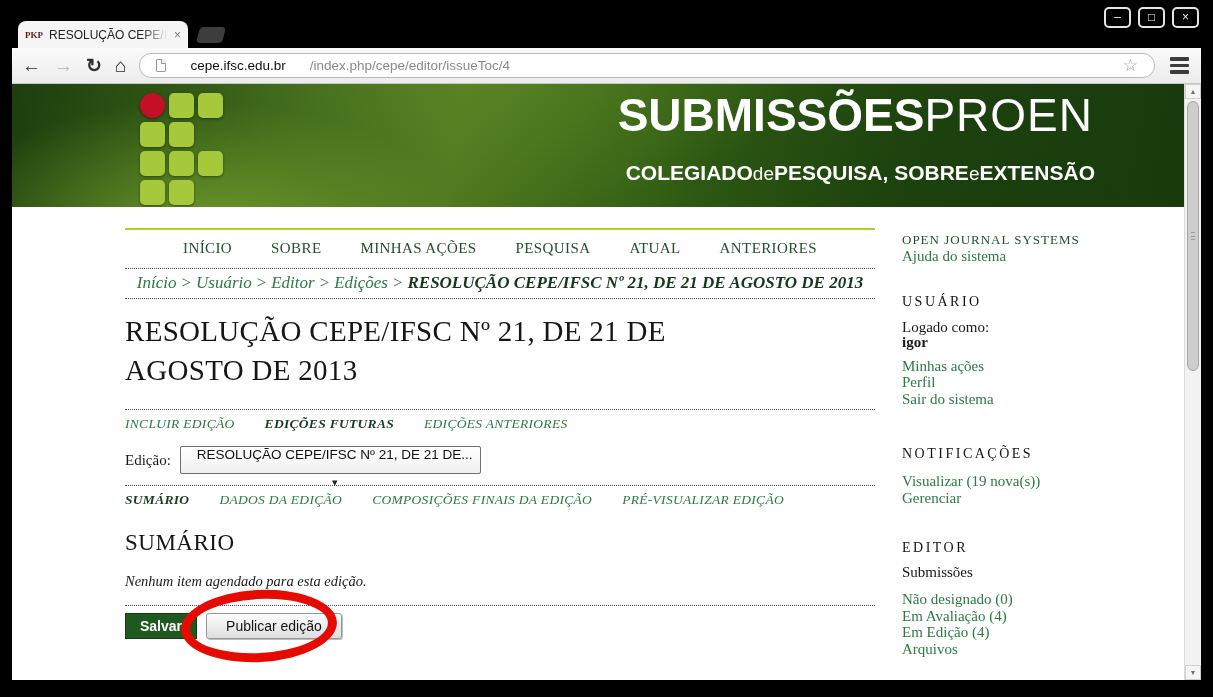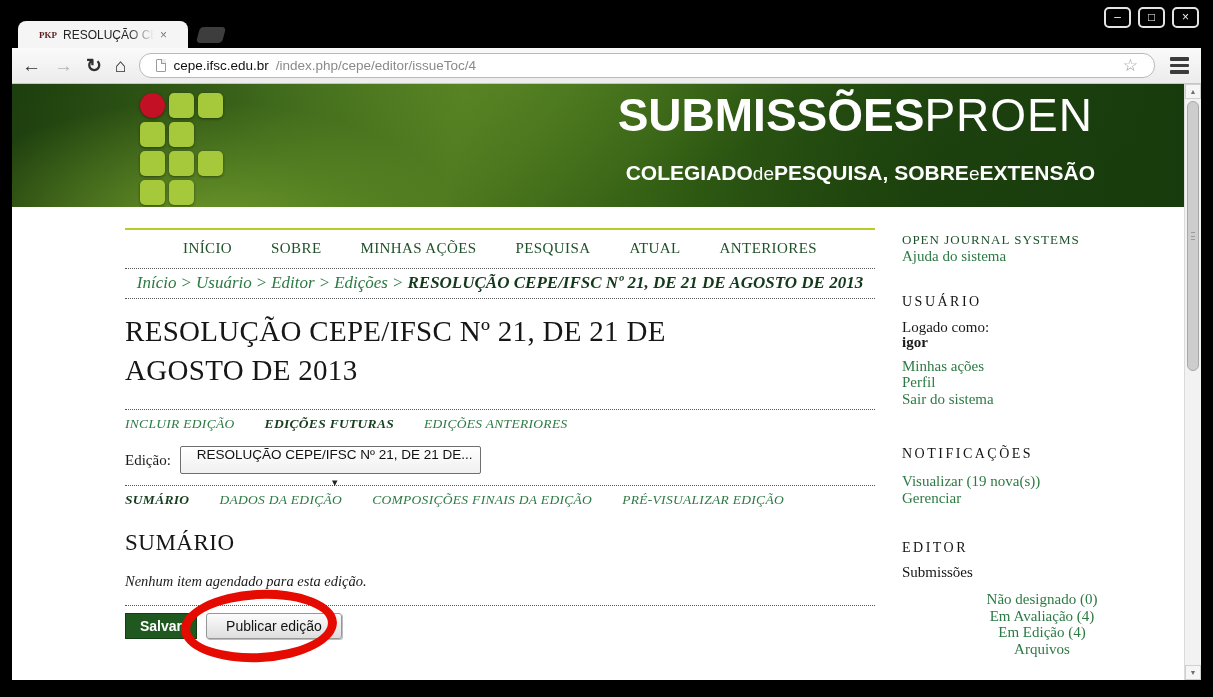--- a/index.html
+++ b/index.html
@@ -2,41 +2,41 @@
 <html><head>
 <meta charset="utf-8">
 <style>
   html,body{margin:0;padding:0;background:#000;}
   *{box-sizing:border-box;}
   .frame{position:relative;width:1213px;height:697px;background:#000;overflow:hidden;
          font-family:"Liberation Sans",sans-serif;}
 
   
   .tab{position:absolute;left:18px;top:21px;width:170px;height:27px;background:#f5f5f5;
-       border-radius:8px 8px 0 0;display:flex;align-items:center;padding:0 21px;gap:6px;}
+       border-radius:8px 8px 0 0;display:flex;align-items:center;padding:0 7px;gap:6px;}
   .favicon{font-family:"Liberation Serif",serif;font-weight:bold;font-size:9px;color:#5d1b1b;
            flex:0 0 auto;letter-spacing:0;}
   .tab-title{position:relative;flex:1;font-size:12px;color:#222;white-space:nowrap;overflow:hidden;}
   .tab-title::after{content:"";position:absolute;right:0;top:0;bottom:0;width:26px;
        background:linear-gradient(90deg,rgba(245,245,245,0),#f5f5f5);}
   .tab-close{flex:0 0 auto;color:#7a7a7a;font-size:12px;line-height:1;cursor:default;}
   .newtab-nub{position:absolute;left:198px;top:27px;width:26px;height:16px;background:#3d3d3d;
        border-radius:4px;transform:skewX(-15deg);}
   .win-controls{position:absolute;top:7px;right:14px;display:flex;gap:7px;}
   .win-btn{width:27px;height:21px;border:2px solid #e4e4e4;border-radius:5px;color:#f0f0f0;
        display:flex;align-items:center;justify-content:center;font-size:12px;line-height:1;}
   .win-btn span{transform:translateY(-1px);}
 
   .toolbar{position:absolute;top:48px;left:12px;width:1189px;height:36px;
        background:linear-gradient(#fafafa,#ececec);border-bottom:1px solid #c6c6c6;
        display:flex;align-items:center;padding:0 10px;gap:13px;}
   .nav-ico{font-size:19px;font-weight:bold;color:#2f2f2f;line-height:1;}
   .nav-ico.disabled{color:#b4b4b4;}
   .urlbar{flex:1;height:25px;background:#fff;border:1px solid #b9b9b9;border-radius:12px;
-       display:flex;align-items:center;padding:0 16px;gap:7px;font-size:13.5px;min-width:0;}
+       display:flex;align-items:center;padding:0 16px;gap:24px;font-size:13.5px;min-width:0;}
   .page-ico{width:10px;height:13px;border:1px solid #9a9a9a;border-radius:1px;position:relative;background:#fff;flex:0 0 auto;}
   .page-ico::after{content:"";position:absolute;right:-1px;top:-1px;width:4px;height:4px;background:#ececec;border-left:1px solid #9a9a9a;border-bottom:1px solid #9a9a9a;}
   .url-domain{color:#101010;}
   .url-path{color:#8a8a8a;}
   .star{margin-left:auto;color:#9a9a9a;font-size:17px;line-height:1;}
   .menu-btn{display:flex;flex-direction:column;gap:3px;padding:2px;}
   .menu-btn i{display:block;width:19px;height:3.5px;background:#3c3c3c;border-radius:1px;}
 
   
   .viewport{position:absolute;top:84px;left:12px;width:1189px;height:596px;background:#fff;overflow:hidden;}
@@ -118,21 +118,21 @@
   .side .link{color:#2c7a43;cursor:default;}
   .side .row{line-height:16.5px;margin-top:0;}
   .m-help{margin-top:22px;}
   .m-user{margin-top:29px;}
   .m-logged{margin-top:10px;line-height:15.5px;}
   .m-userlinks{margin-top:7px;}
   .m-notif{margin-top:39px;}
   .m-notiflinks{margin-top:11px;}
   .m-editor{margin-top:34px;}
   .m-subm{margin-top:8px;color:#141414;}
-  .m-editorlinks{margin-top:10px;text-align:center;}
+  .m-editorlinks{margin-top:10px;}
   .bold{font-weight:bold;}
 </style>
 </head>
 <body>
 
 <div class="frame">
 
   <div class="tab">
     <span class="favicon">PKP</span>
     <span class="tab-title">RESOLUÇÃO CEPE/IFSC</span>

